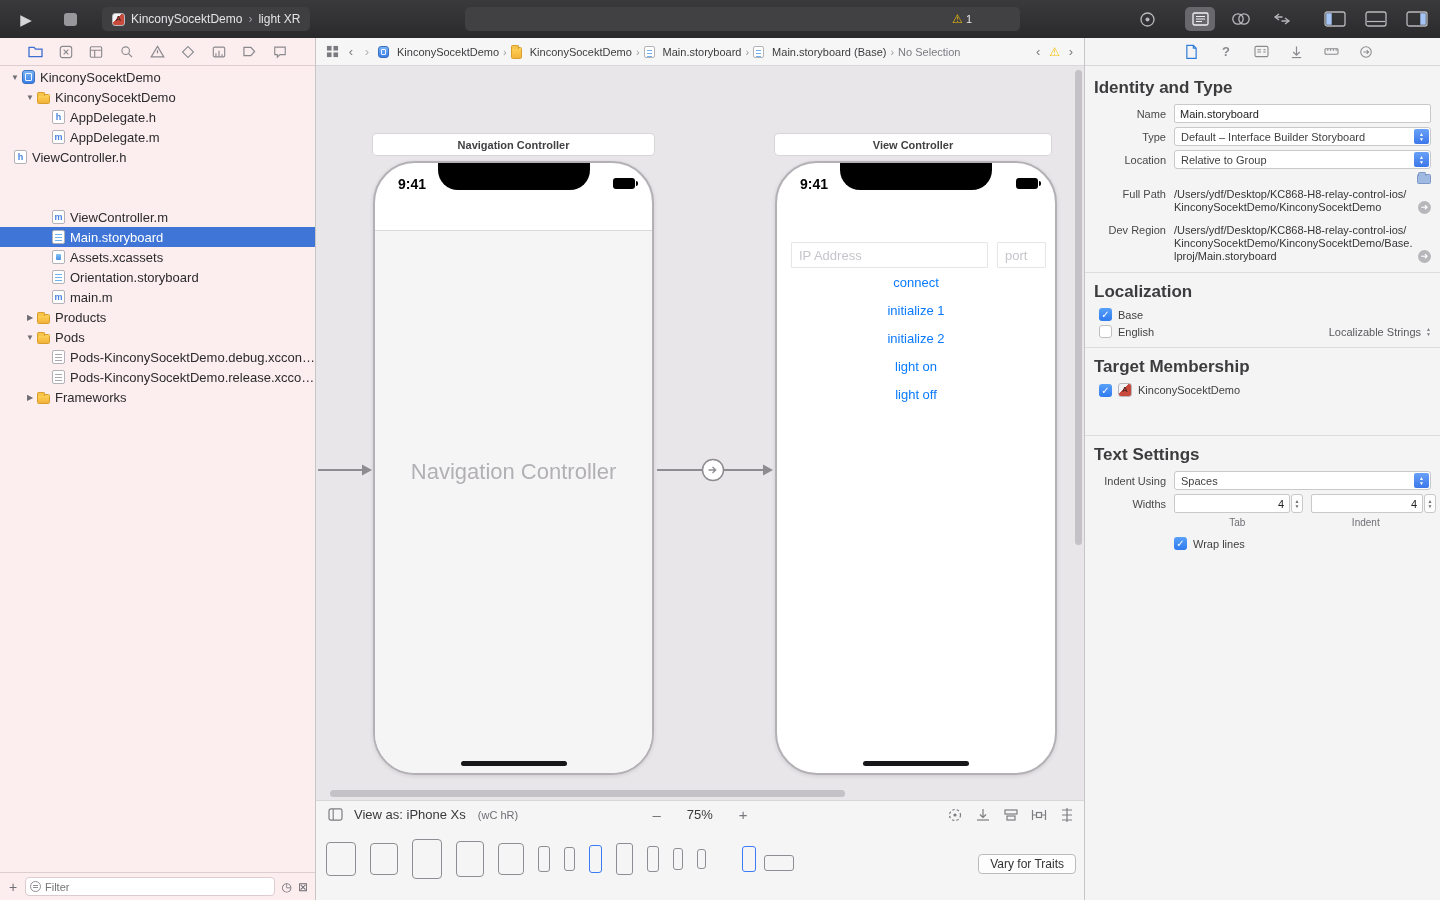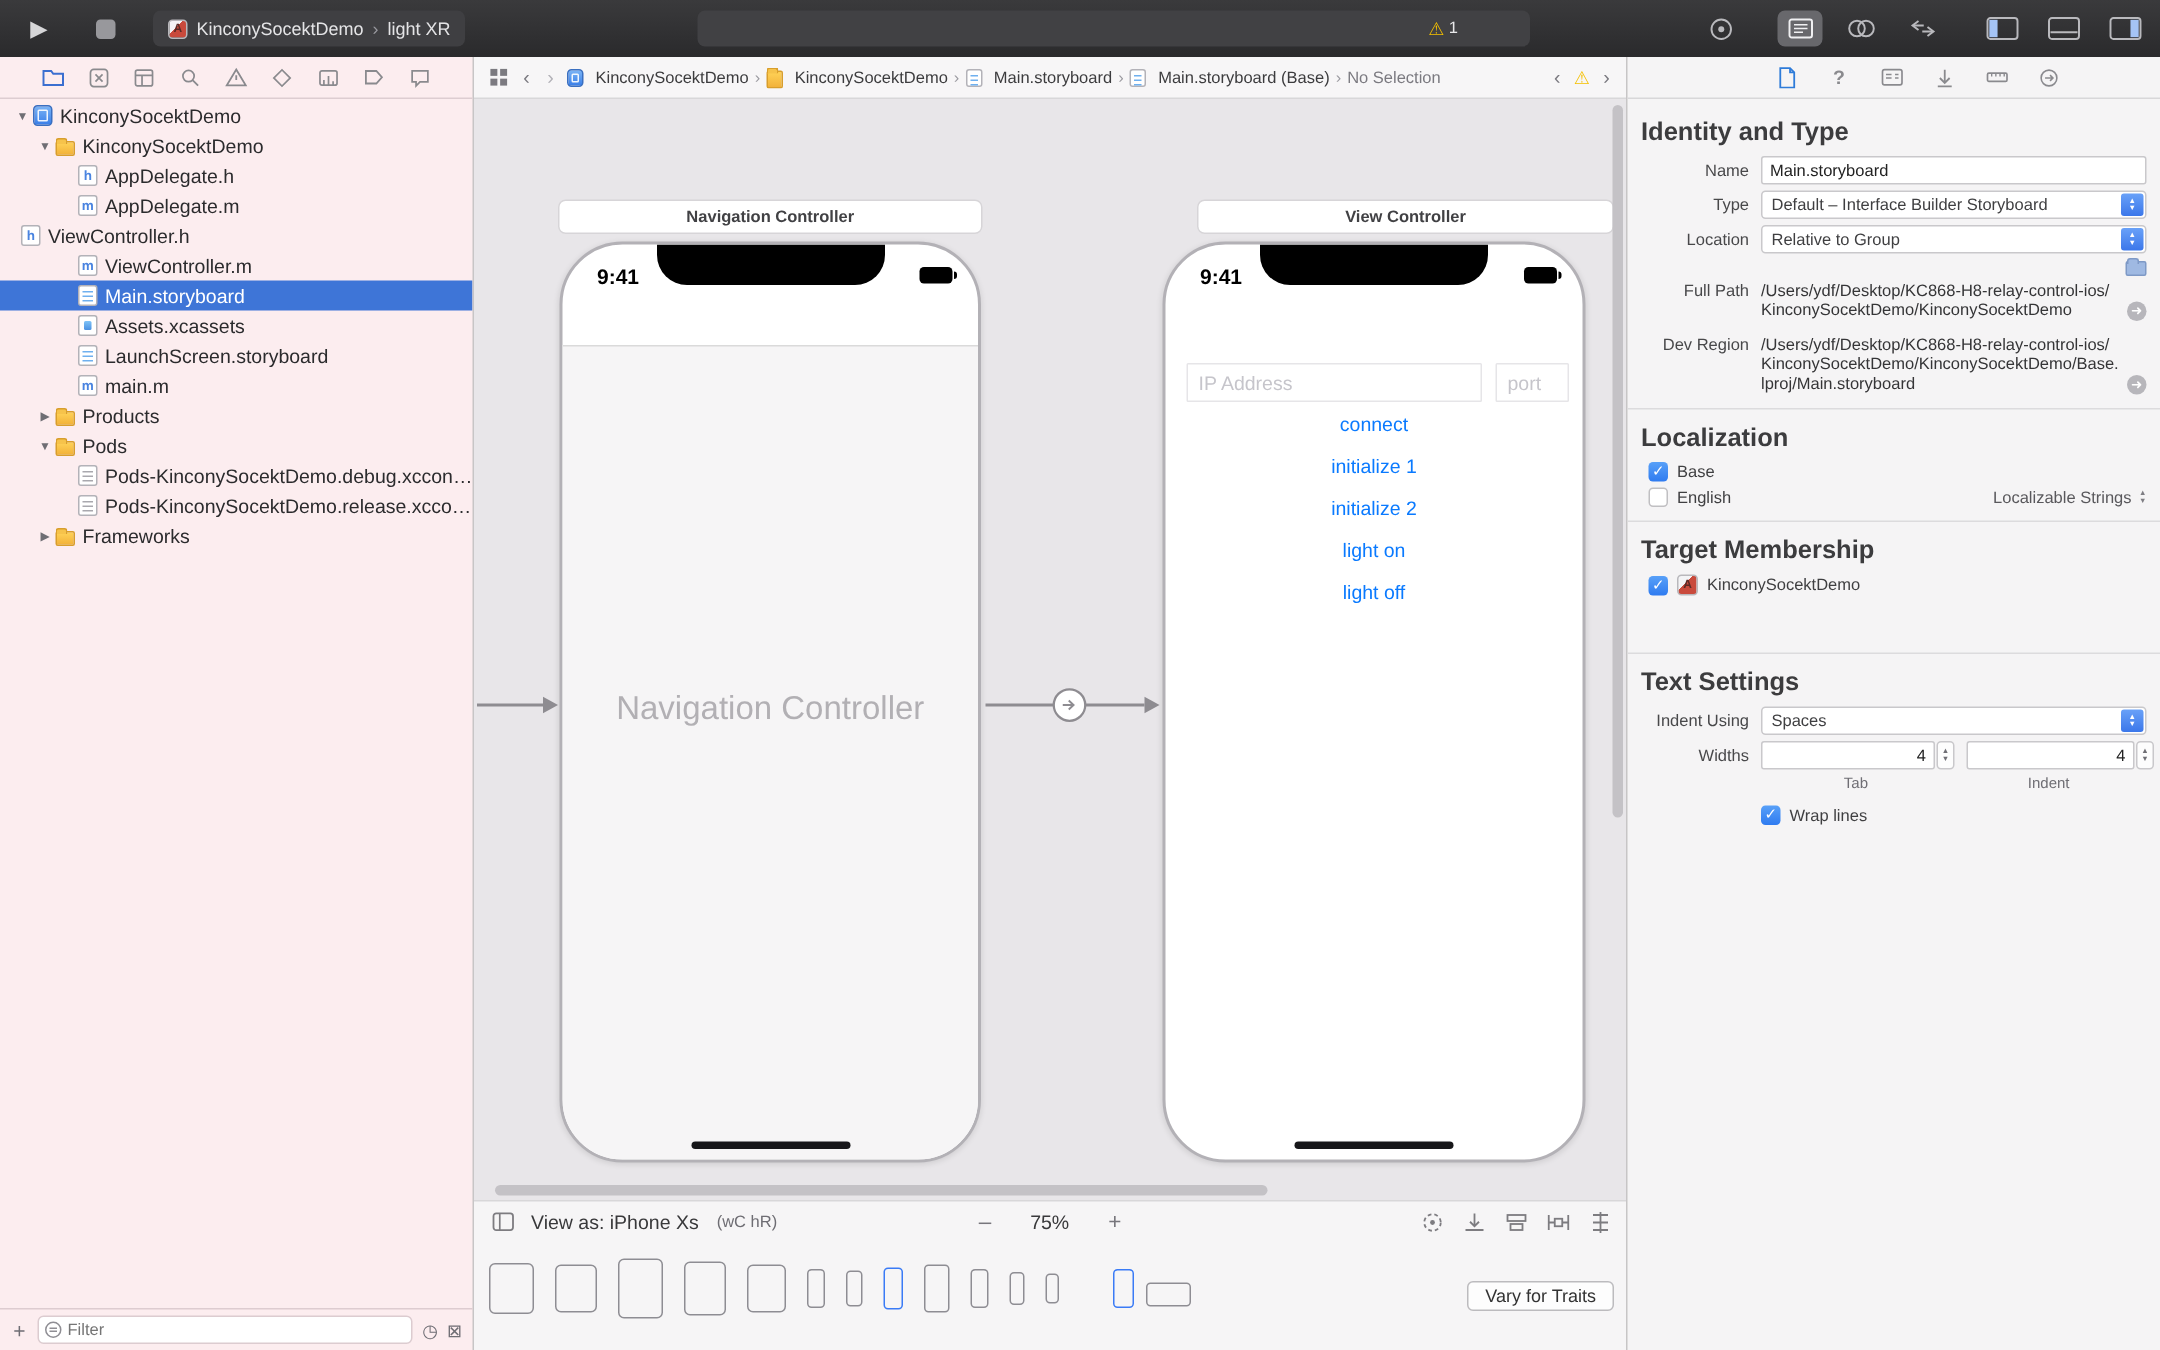--- a/index.html
+++ b/index.html
@@ -295,39 +295,39 @@
         <div class="tree-row" style="padding-left: 38px;">
           <span class="disclosure"></span>
           <span class="file-icon icon-file-m"></span>
           <span class="tree-label">AppDelegate.m</span>
         </div>
         <div class="tree-row" style="">
           <span class="disclosure"></span>
           <span class="file-icon icon-file-h"></span>
           <span class="tree-label">ViewController.h</span>
         </div>
-        <div class="tree-row" style="padding-left: 38px;">
+        <div class="tree-row" style="padding-left: 38px; margin-top: 40px;">
           <span class="disclosure"></span>
           <span class="file-icon icon-file-m"></span>
           <span class="tree-label">ViewController.m</span>
         </div>
         <div class="tree-row selected" style="padding-left: 38px;">
           <span class="disclosure"></span>
           <span class="file-icon icon-storyboard"></span>
           <span class="tree-label">Main.storyboard</span>
         </div>
         <div class="tree-row" style="padding-left: 38px;">
           <span class="disclosure"></span>
           <span class="file-icon icon-xcassets"></span>
           <span class="tree-label">Assets.xcassets</span>
         </div>
         <div class="tree-row" style="padding-left: 38px;">
           <span class="disclosure"></span>
           <span class="file-icon icon-storyboard"></span>
-          <span class="tree-label">LaunchScreen.storyboard</span>
+          <span class="tree-label">Orientation.storyboard</span>
         </div>
         <div class="tree-row" style="padding-left: 38px;">
           <span class="disclosure"></span>
           <span class="file-icon icon-file-m"></span>
           <span class="tree-label">main.m</span>
         </div>
         <div class="tree-row" style="padding-left: 23px;">
           <span class="disclosure">▶</span>
           <span class="file-icon icon-folder"></span>
           <span class="tree-label">Products</span>
@@ -407,21 +407,21 @@
         <span class="warn-glyph">⚠</span>
         <span class="jb-chev">›</span>
       </span>
     </div>
 
     <div class="canvas">
 
       <div class="scene-header" style="left:57px;top:68px;width:281px;">
         <span>Navigation Controller</span>
       </div>
-      <div class="scene-header" style="left:483px;top:68px;width:276px;">
+      <div class="scene-header" style="left:459px;top:68px;width:276px;">
         <span>View Controller</span>
       </div>
 
       <div class="phone" style="left:57px;top:95px;">
         <span class="phone-time">9:41</span>
         <div class="notch"></div>
         <div class="battery"></div>
         <div class="nav-content"></div>
         <div class="nav-placeholder">Navigation Controller</div>
         <div class="home-indicator"></div>

